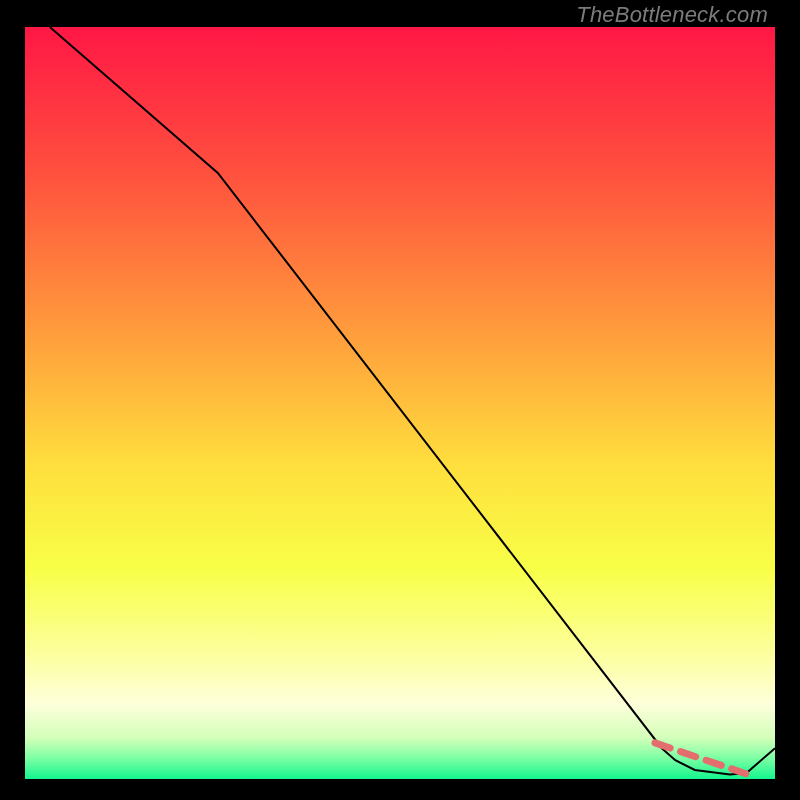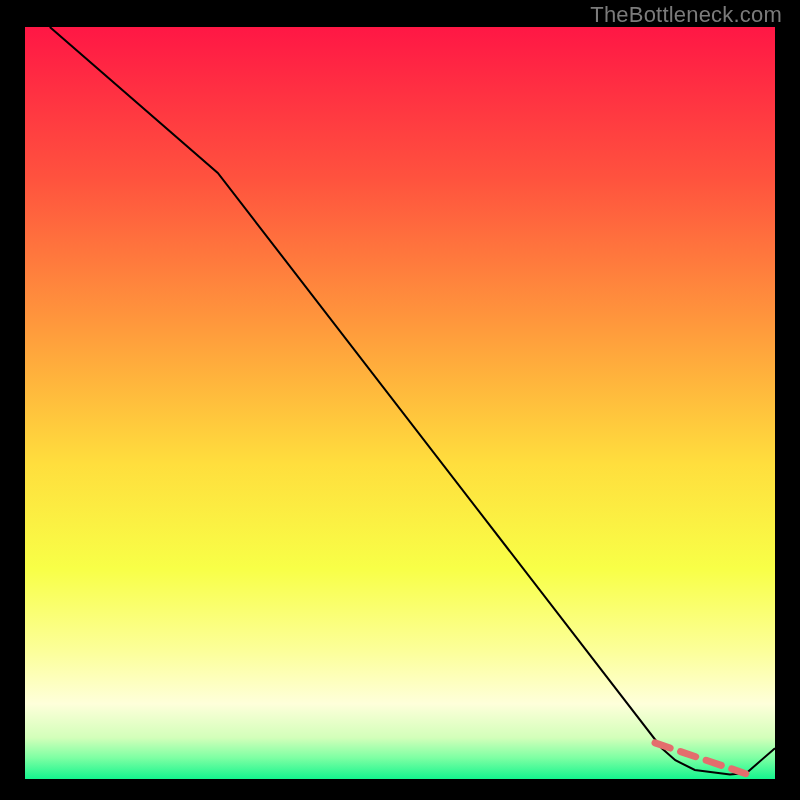--- a/index.html
+++ b/index.html
@@ -14,25 +14,26 @@
     position: absolute;
     left: 0;
     top: 0;
     width: 800px;
     height: 800px;
     background: #000;
   }
   .watermark {
     position: absolute;
     top: 2px;
-    right: 18px;
+    right: 32px;
     font-family: Arial, Helvetica, sans-serif;
     font-size: 22px;
     color: #7b7b7b;
     letter-spacing: 0.2px;
+    font-style: italic;
   }
   svg {
     position: absolute;
     left: 0;
     top: 0;
   }
 </style>
 </head>
 <body>
 <div class="frame">

